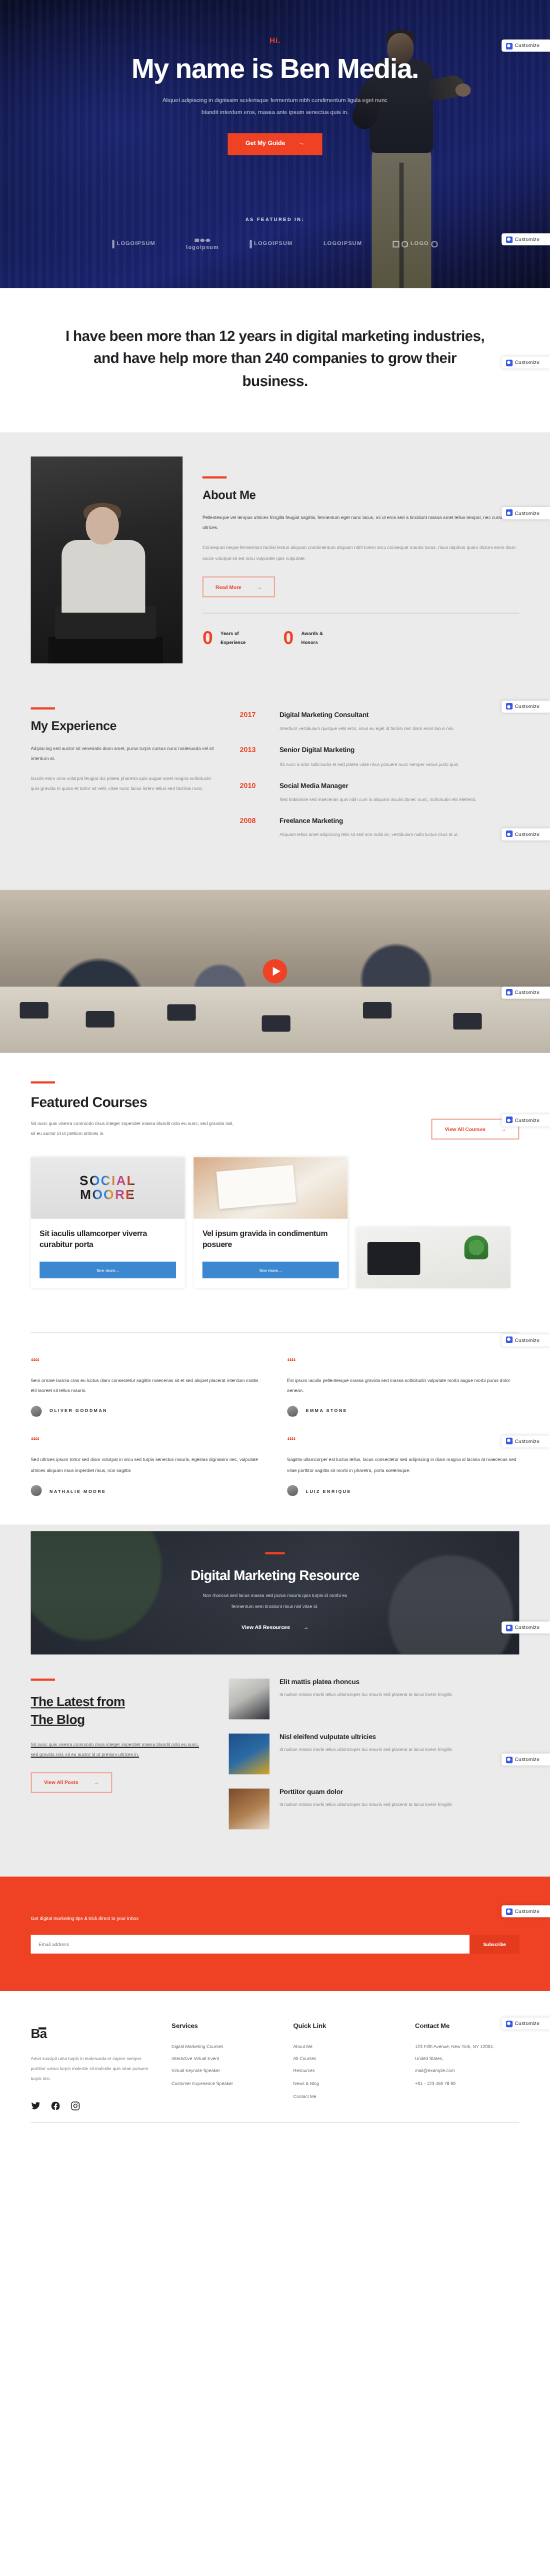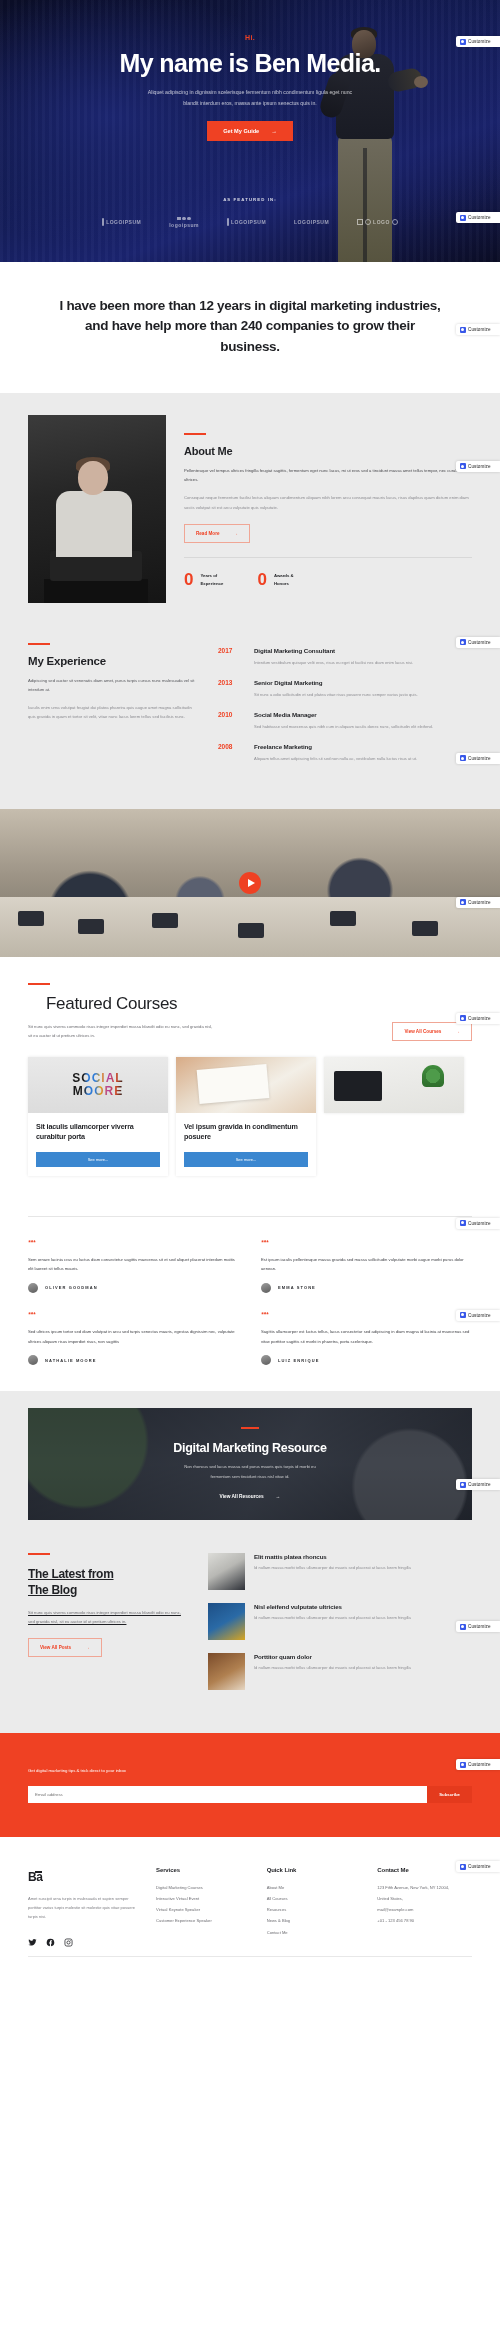--- a/index.html
+++ b/index.html
@@ -274,24 +274,24 @@
   .play-btn::after {
     content:""; width:0;height:0;
     border-left: 7px solid #fff;
     border-top: 4.5px solid transparent;
     border-bottom: 4.5px solid transparent;
     margin-left: 2px;
   }
 
   
   .courses { background:#fff; padding: 26px 28px 22px; }
-  .courses h3 { font-size:17px; font-weight:400; letter-spacing:-.3px; margin-top:9px;margin-left:18px;}
+  .courses h3 { font-size:13px; font-weight:700; letter-spacing:-.3px; margin-top:9px;}
   .courses-head { display:flex; justify-content:space-between; align-items:flex-end; }
   .courses-head p { font-size:4.2px; line-height:2.25; color:#6c6c71; margin-top:8px; max-width:185px;}
-  .course-cards { display:flex; gap:8px; margin-top:16px; align-items:flex-start;}
+  .course-cards { display:flex; gap:8px; margin-top:16px; align-items:flex-end;}
   .card { width: 140px; background:#fff; box-shadow: 0 0 3px rgba(0,0,0,.1); }
   .card-img { height: 56px; width:100%; position:relative; overflow:hidden; }
   .ci-1 { background: linear-gradient(180deg,#e9e9e9,#dcdcdc); }
   .ci-social { position:absolute; inset:0; display:flex; flex-direction:column; align-items:center; justify-content:center; gap:1px;}
   .ci-social span { font-size:12px; font-weight:800; letter-spacing:1px; line-height:1.05;
     background: linear-gradient(90deg,#1b1b1b 0%,#1b1b1b 22%,#2f7bd6 30%,#2f7bd6 45%,#e0a21f 55%,#b43fa0 70%,#d24b2c 85%,#1b1b1b 100%);
     -webkit-background-clip: text; background-clip: text; color: transparent;
   }
   .ci-2 { background: linear-gradient(150deg,#d8ab86 0%,#e7d7c4 35%,#f3efe7 60%,#e3cdb5 100%); }
   .ci-2::after { content:""; position:absolute; left:22px; top:10px; width:70px;height:34px;background:#fbfaf6; transform:rotate(-5deg); box-shadow:0 1px 3px rgba(0,0,0,.15);}
@@ -313,21 +313,21 @@
   .testimonials { background:#fff; padding: 18px 28px 26px; }
   .tm-divider { height:1px; background:#e6e6e6; }
   .tm-grid { display:grid; grid-template-columns: 1fr 1fr; gap: 18px 22px; margin-top:22px;}
   .quote-mark { color:#ef4123; font-size:9px; font-weight:800; line-height:1; letter-spacing:-1px;}
   .tm-text { font-size:4.2px; line-height:2.3; color:#3e3f44; margin-top:7px;}
   .tm-author { display:flex; align-items:center; gap:7px; margin-top:9px;}
   .tm-avatar { width:10px;height:10px;border-radius:50%;background:linear-gradient(160deg,#9d9d9d,#5c5c5c); flex:none;}
   .tm-name { font-size:4px; font-weight:700; letter-spacing:1.1px; color:#2b2c30;}
 
   
-  .resource-wrap { background:#ebebeb; padding: 17px 28px; }
+  .resource-wrap { background:#ebebeb; padding: 6px 28px; }
   .resource {
     position: relative;
     height: 112px;
     overflow: hidden;
     display:flex; flex-direction:column; align-items:center; justify-content:center;
     text-align:center;
     background: linear-gradient(180deg,#252932 0%, #2e333d 50%, #22262e 100%);
   }
   .resource-bg { position:absolute; inset:0; opacity:.5;
     background:

